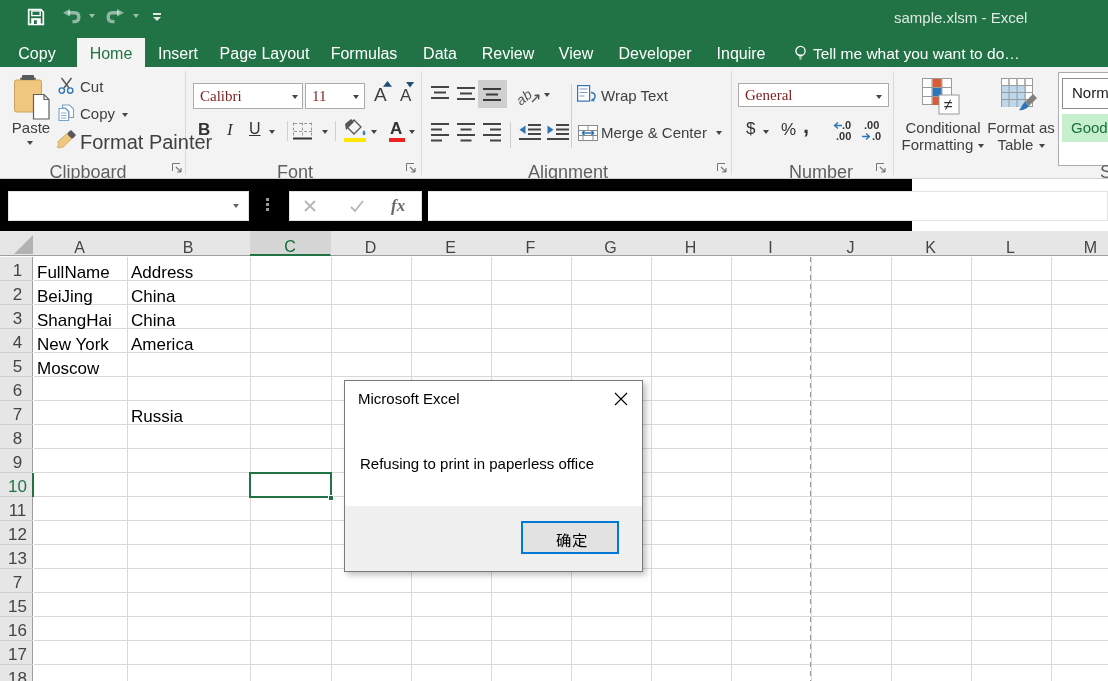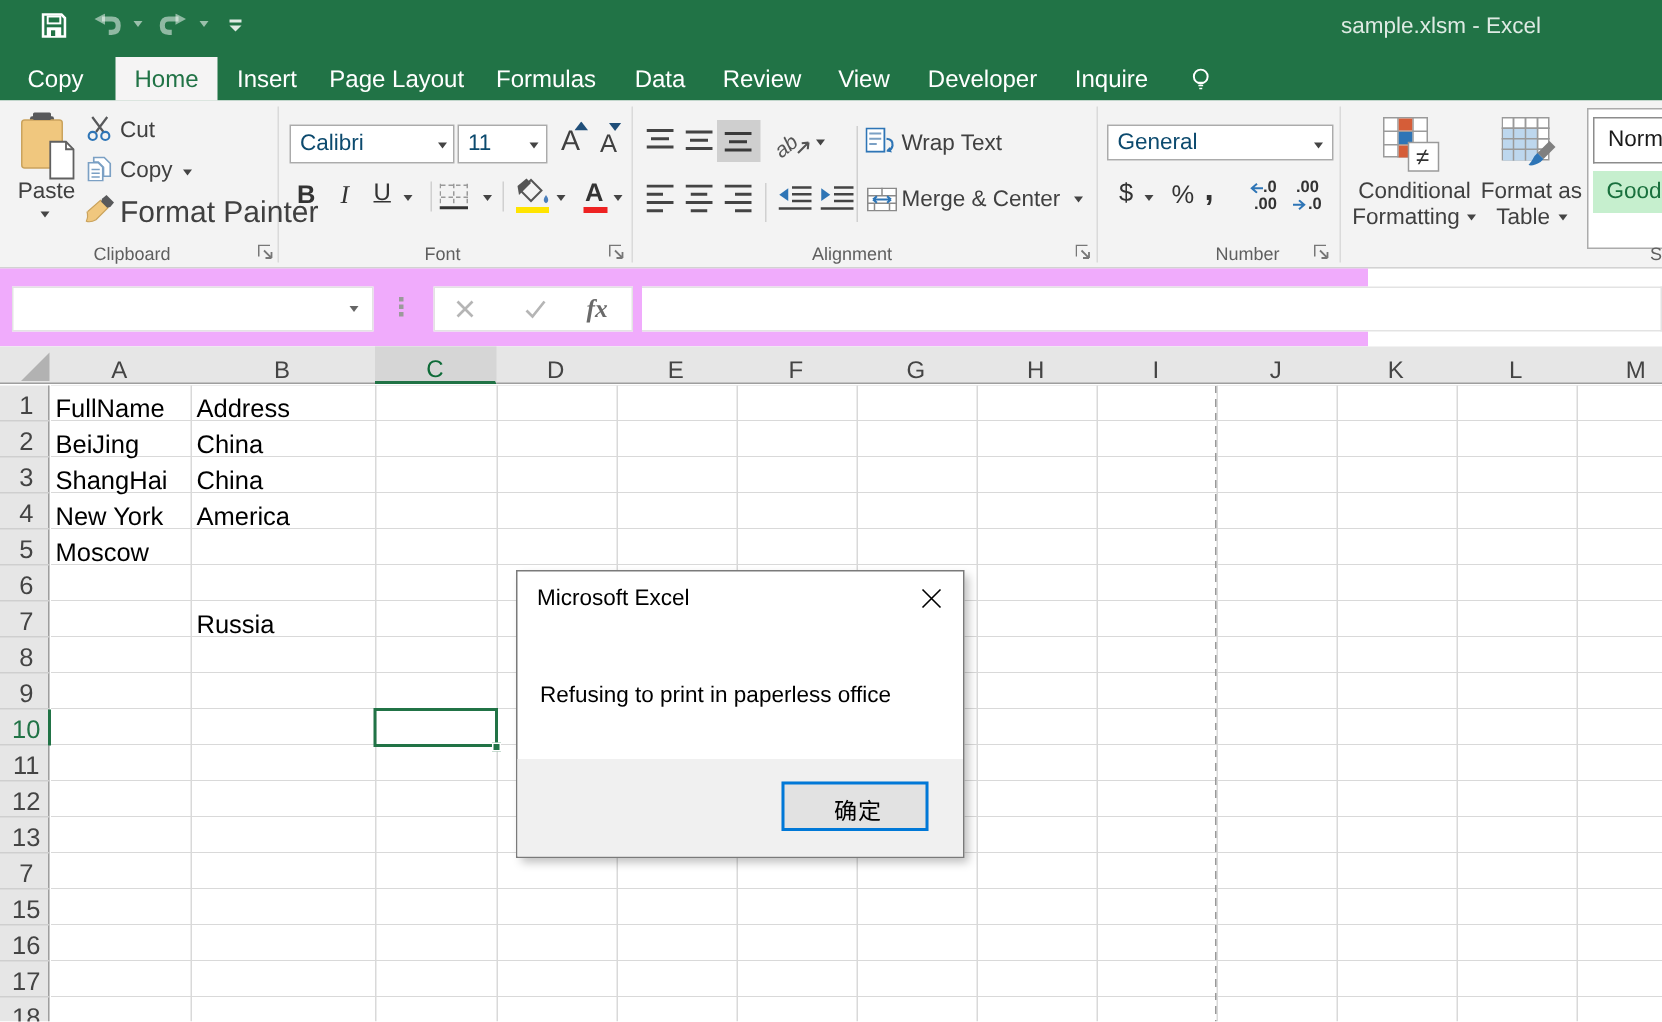--- a/index.html
+++ b/index.html
@@ -12,27 +12,27 @@
   #titletext { position:absolute; top:9px; left:894px; width:128px; color:rgba(255,255,255,.85); font-size:15px; white-space:nowrap; }
 
   
   #tabrow { position:absolute; left:0; top:38px; width:1108px; height:29px; background:#217346; color:#fff; font-size:16px; }
   .tab { position:absolute; top:0; height:29px; line-height:32px; text-align:center; white-space:nowrap; }
   #tab-home { background:#f5f4f4; color:#217346; top:0px; height:29px; }
 
   
   #ribbon { position:absolute; left:0; top:67px; width:1108px; height:112px; background:#f3f3f3; border-bottom:1px solid #d2d2d2; font-size:15px; color:#404040; }
   .gsep { position:absolute; top:4px; height:104px; width:1px; background:#dadada; }
-  .glabel { position:absolute; top:95px; height:16px; font-size:12px; color:#5f5f5f; text-align:center; }
+  .glabel { position:absolute; top:95px; height:16px; font-size:18px; color:#5f5f5f; text-align:center; }
   .launch { position:absolute; top:96px; width:10px; height:10px; }
   .ddarrow { width:0; height:0; border-left:3.5px solid transparent; border-right:3.5px solid transparent; border-top:4px solid #444; display:inline-block; }
-  .combo { position:absolute; background:#fff; border:1px solid #ababab; font-size:15px; color:#0c4a6e; line-height:22px; padding-left:6px; }
-
-  
-  #fxbar { position:absolute; left:0; top:179px; width:912px; height:52px; background:#f0abfc; }
+  .combo { position:absolute; background:#fff; border:1px solid #ababab; font-size:15px; color:#7f1d1d; line-height:22px; padding-left:6px;font-family:Liberation Serif, serif; }
+
+  
+  #fxbar { position:absolute; left:0; top:179px; width:912px; height:52px; background:#000000; }
   .whitebox { position:absolute; background:#fff; border:1px solid #e3e3e3; }
 
   
   #grid { position:absolute; left:0; top:231px; width:1108px; height:450px; background:#fff; }
   #colheads { position:absolute; left:0; top:0; width:1108px; height:25px; background:#e6e6e6; border-bottom:1px solid #9e9e9e; }
   .colhead { position:absolute; top:0; height:24px; line-height:33px; text-align:center; font-size:16px; color:#444; border-right:1px solid #ababab00; }
   #rowheads { position:absolute; left:0; top:26px; width:33px; height:424px; background:#e6e6e6; border-right:1px solid #9e9e9e; }
   .rowhead { position:absolute; left:0; width:33px; padding-left:2px; height:24px; line-height:27px; text-align:center; font-size:17px; color:#444; border-bottom:1px solid #cfcfcf; }
   #cells { position:absolute; left:34px; top:26px; width:1074px; height:424px;
     background-image:repeating-linear-gradient(to bottom, transparent 0, transparent 23px, #d9d9d9 23px, #d9d9d9 24px); }
@@ -77,20 +77,21 @@
   <div class="tab" style="left:318px;width:92px;">Formulas</div>
   <div class="tab" style="left:410px;width:60px;">Data</div>
   <div class="tab" style="left:470px;width:76px;">Review</div>
   <div class="tab" style="left:546px;width:60px;">View</div>
   <div class="tab" style="left:606px;width:98px;">Developer</div>
   <div class="tab" style="left:704px;width:74px;">Inquire</div>
   <svg class="abs" style="left:793px;top:6px" width="15" height="18" viewBox="0 0 15 18">
     <circle cx="7.5" cy="7" r="4.6" fill="none" stroke="#fff" stroke-width="1.3"></circle>
     <path d="M5.7 11 h3.6 M5.9 13 h3.2 M6.5 15 h2" stroke="#fff" stroke-width="1.1" fill="none"></path>
   </svg>
+  <div class="tab" style="left:813px;width:220px;text-align:left;font-size:15.5px;">Tell me what you want to do…</div>
 </div>
 
 <div id="ribbon">
   <div class="gsep" style="left:185px"></div>
   <div class="gsep" style="left:421px"></div>
   <div class="gsep" style="left:731px"></div>
   <div class="gsep" style="left:893px"></div>
 
   <svg class="abs" style="left:13px;top:7px" width="38" height="47" viewBox="0 0 38 47">
     <rect x="7" y="3.5" width="16" height="7" rx="1.5" fill="#58595b"></rect>

